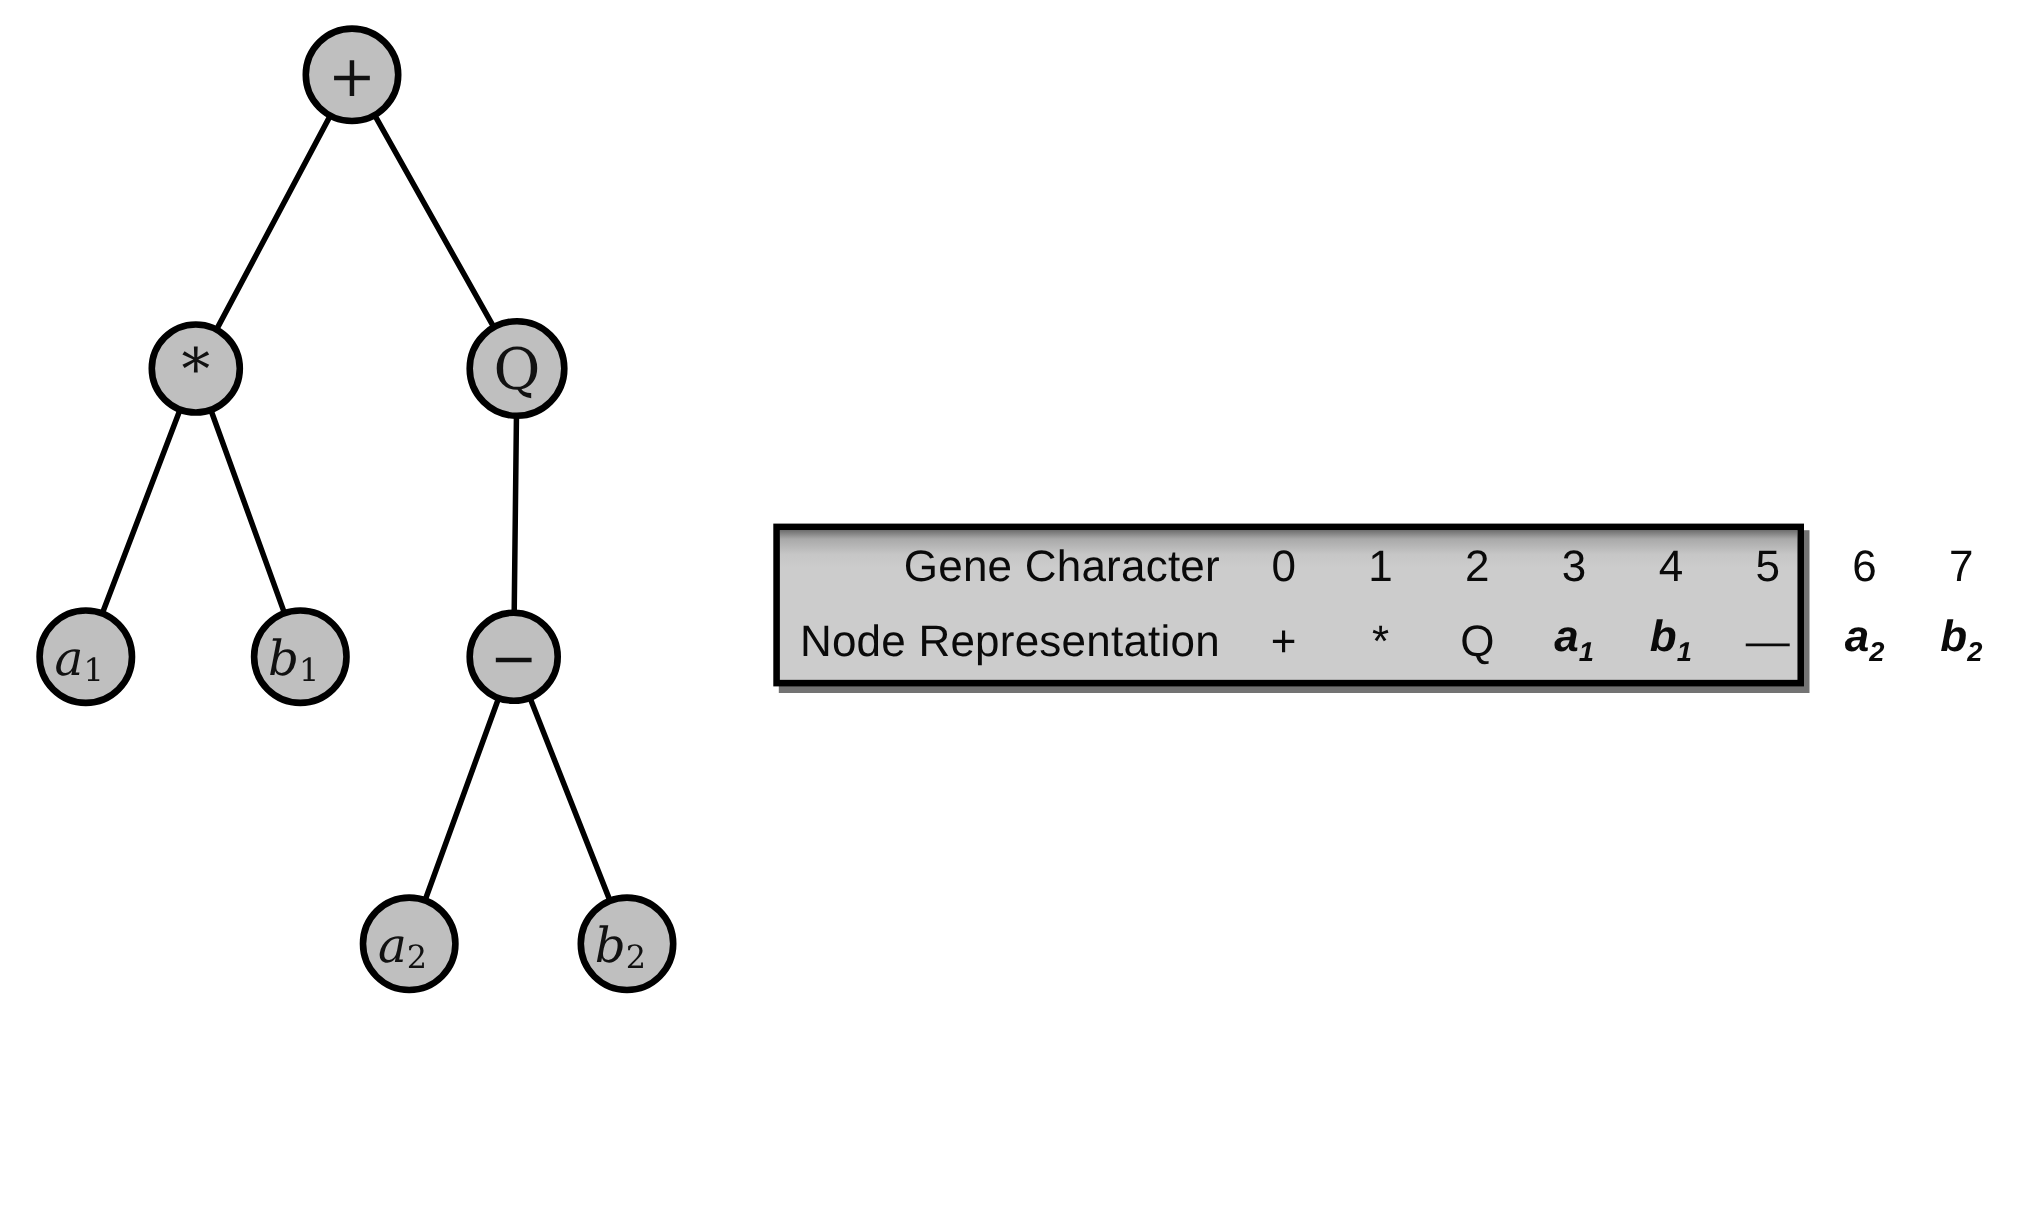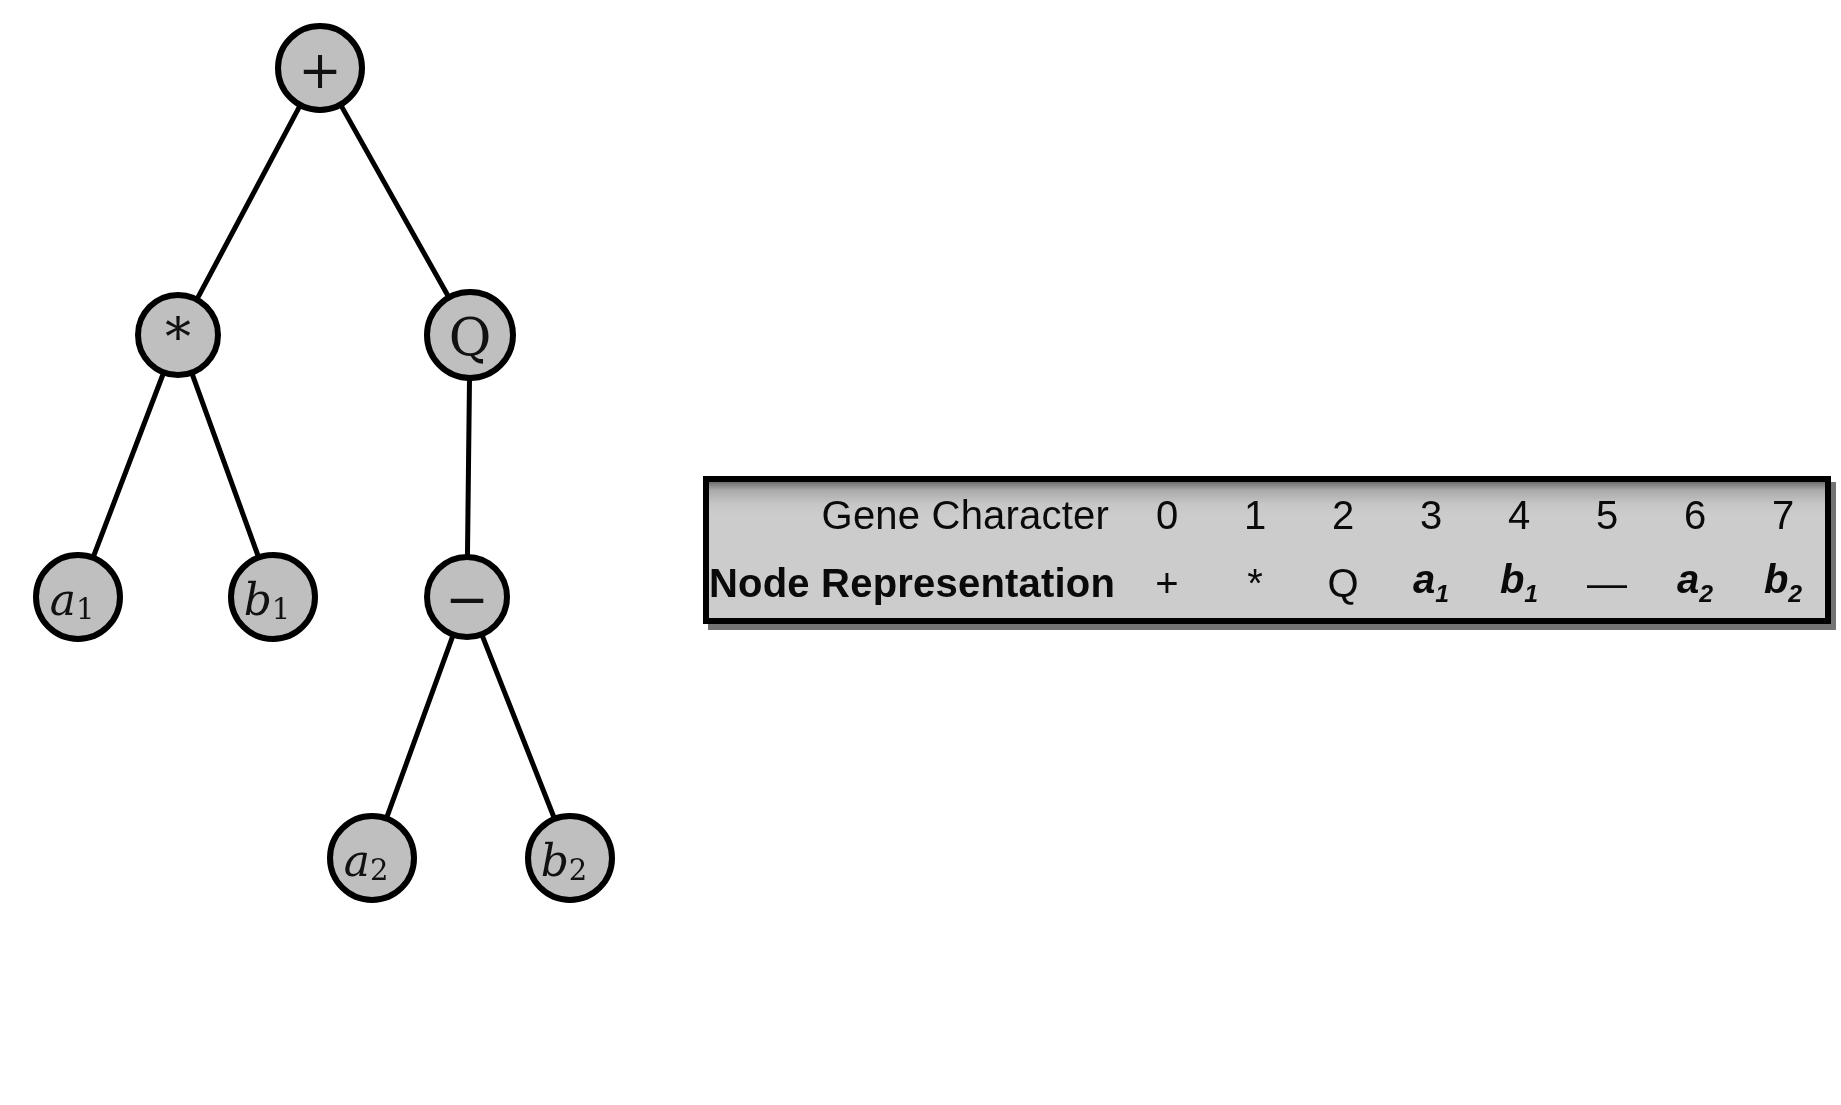--- a/index.html
+++ b/index.html
@@ -55,21 +55,21 @@
   .tree-node-label .sub {
     font-size: 0.66em;
     font-style: normal;
   }
 
   
   #gene-table-panel {
     position: absolute;
     left: 703px;
     top: 476px;
-    width: 1128px;
+    width: 937px;
     height: 148px;
     border: 6px solid #000000;
     box-sizing: border-box;
     background:
       linear-gradient(to bottom, #6e6e6e 0px, #a9a9a9 8px, #c6c6c6 22px, #cccccc 34px, #cccccc 100%);
     box-shadow: 5px 6px 0 rgba(0,0,0,0.55);
   }
   #gene-table {
     position: absolute;
     left: 0; top: 0;
@@ -110,21 +110,20 @@
     font-size: 0.62em;
     vertical-align: sub;
     font-style: italic;
     font-weight: bold;
   }
   #gene-table tr.row-chars td {
     height: 56px;
   }
   #gene-table tr.row-nodes td {
     height: 60px;
-    font-weight: bold;
   }
 </style>
 </head>
 <body>
 
 <div id="stage">
 
   <svg id="tree-svg" viewBox="0 0 700 1000" xmlns="http://www.w3.org/2000/svg">
     <g id="tree-edges">
         <line x1="301.2176747251242" y1="103.31606231261861" x2="195.84320901113202" y2="301.44974080301233" class="tree-edge"></line>

